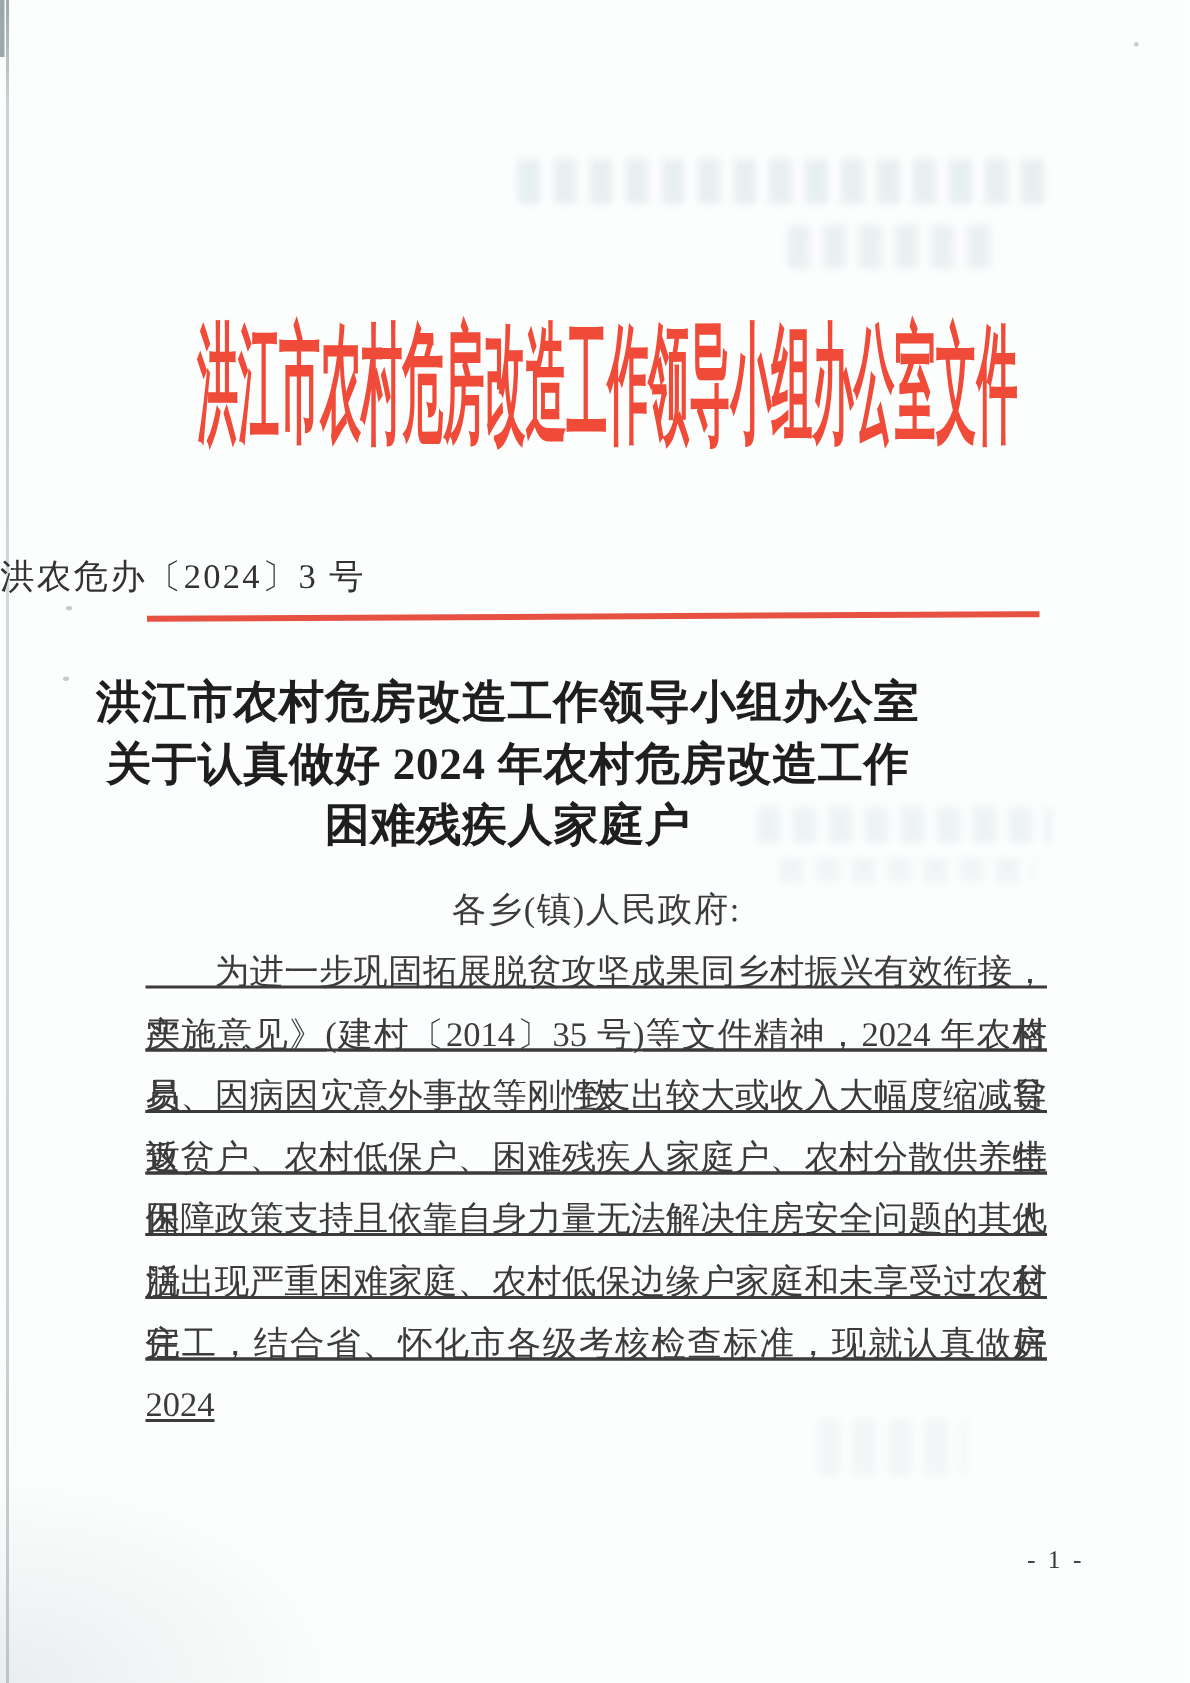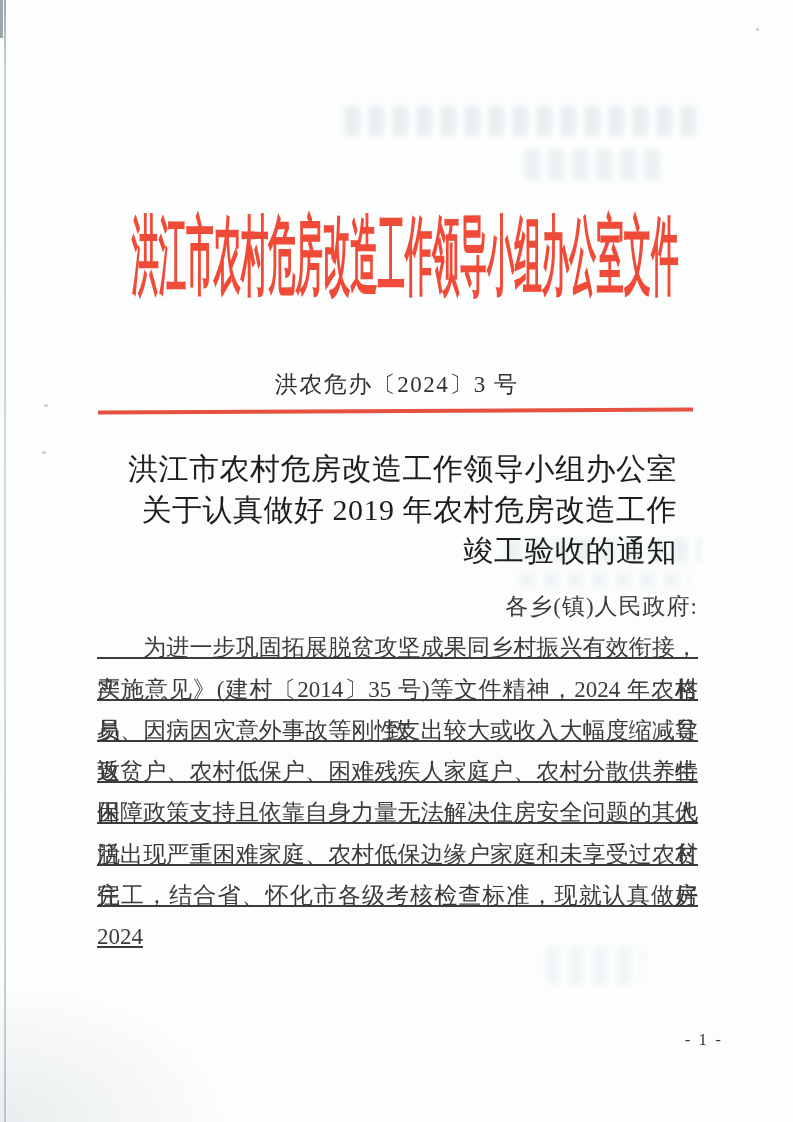--- a/index.html
+++ b/index.html
@@ -50,47 +50,46 @@
     position:absolute;left:50%;top:212px;
     transform:translateX(-50%) scaleX(0.318);
     white-space:nowrap;
     font-size:86px;line-height:88px;font-weight:bold;
     color:#ef4b38;
     letter-spacing:0;
   }
   
   .doc-number{
     position:absolute;left:0;top:372px;width:793px;
-    text-align:center;
     font-size:23px;line-height:26px;
     letter-spacing:1.5px;
     color:#323232;
   }
   
   .red-rule{
     position:absolute;left:98px;top:409px;width:595px;height:4px;
     background:#e65142;
     transform:rotate(-0.3deg);
   }
   
   .title{
     position:absolute;left:0;top:448px;width:677px;
-    text-align:right;
-    font-size:30px;line-height:41px;font-weight:normal;
+    text-align:center;
+    font-size:30px;line-height:41px;font-weight:bold;
     color:#1e1e1e;
     letter-spacing:0.5px;
   }
   
   .body-block{
     position:absolute;left:97px;top:586px;width:601px;
     font-size:23px;color:#3b3b3b;
   }
   .salutation{
     height:41.3px;line-height:41.3px;
-    text-align:right;
+    text-align:center;
     letter-spacing:1px;
   }
   .body-line{
     height:41.3px;line-height:41.3px;
     text-align:justify;
     -moz-text-align-last:justify;
     text-align-last:justify;
     white-space:normal;
     text-decoration:underline;
   }
@@ -122,22 +121,22 @@
   <div class="ghost g5"></div>
 
   <div class="banner">洪江市农村危房改造工作领导小组办公室文件</div>
 
   <div class="doc-number">洪农危办〔2024〕3 号</div>
 
   <div class="red-rule"></div>
 
   <div class="title">
     <div>洪江市农村危房改造工作领导小组办公室</div>
-    <div>关于认真做好 2019 年农村危房改造工作</div>
-    <div>竣工验收的通知</div>
+    <div>关于认真做好 2024 年农村危房改造工作</div>
+    <div>困难残疾人家庭户</div>
   </div>
 
   <div class="body-block">
     <div class="salutation">各乡(镇)人民政府:</div>
     <div class="body-line">　　为进一步巩固拓展脱贫攻坚成果同乡村振兴有效衔接，严格</div>
     <div class="body-line">实施意见》(建村〔2014〕35 号)等文件精神，2024 年农村易致贫</div>
     <div class="body-line">员、因病因灾意外事故等刚性支出较大或收入大幅度缩减导致生</div>
     <div class="body-line">返贫户、农村低保户、困难残疾人家庭户、农村分散供养特困人</div>
     <div class="body-line">保障政策支持且依靠自身力量无法解决住房安全问题的其他脱贫</div>
     <div class="body-line">活出现严重困难家庭、农村低保边缘户家庭和未享受过农村住房</div>

